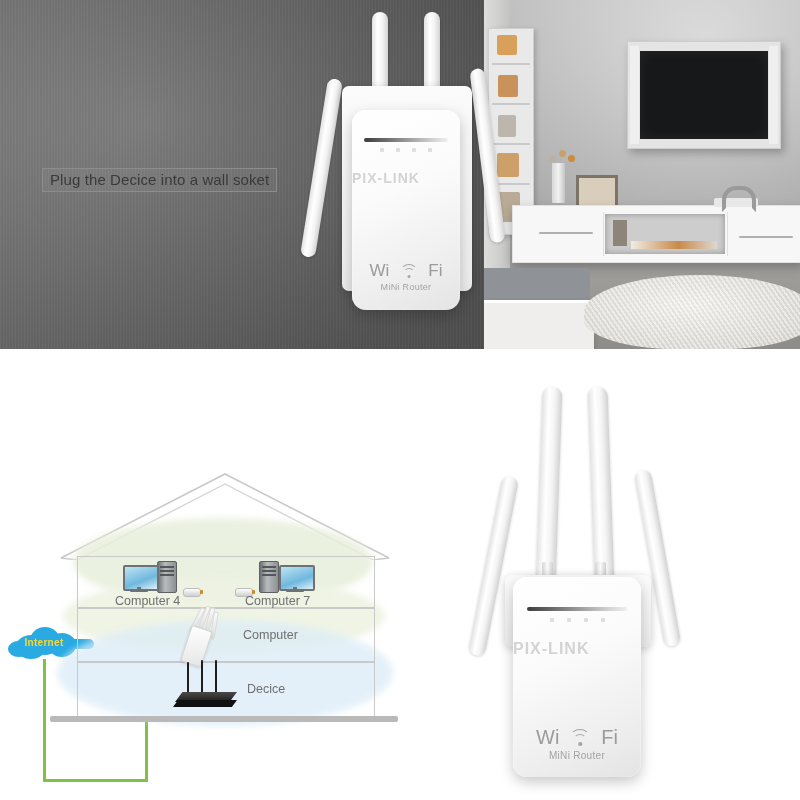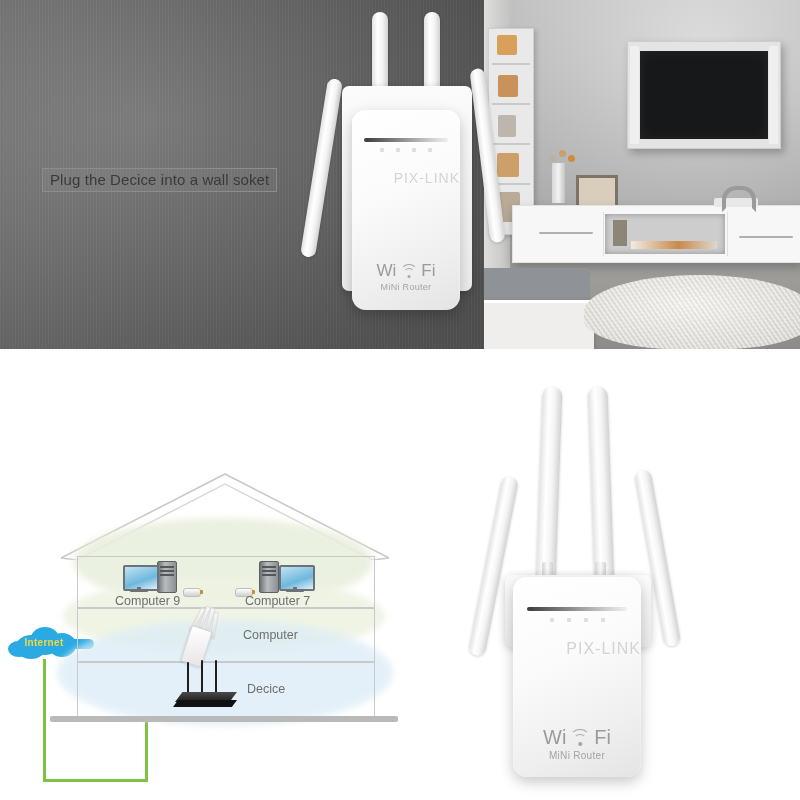--- a/index.html
+++ b/index.html
@@ -77,24 +77,24 @@
   .ant-base{position:absolute;width:11px;height:16px;background:linear-gradient(90deg,#d5d5d5,#fafafa,#cfcfcf);
     border-radius:2px;}
   .backplate{position:absolute;background:linear-gradient(180deg,#fbfbfb,#ececec);border-radius:7px;
     box-shadow:0 2px 8px rgba(0,0,0,0.20);}
   .body{position:absolute;background:linear-gradient(155deg,#ffffff 0%,#fbfbfb 40%,#efefef 75%,#e4e4e4 100%);
     border-radius:14px;box-shadow:0 5px 14px rgba(0,0,0,0.22), inset 0 1px 2px rgba(255,255,255,.9);}
   .ledslot{position:absolute;height:4px;border-radius:2px;
     background:linear-gradient(90deg,#3c3c3c,#8e8e8e 45%,#d8d8d8 85%,#efefef);}
   .leddots{position:absolute;display:flex;justify-content:space-around;}
   .leddot{width:4px;height:4px;border-radius:1px;background:#dedede;}
-  .brand{position:absolute;width:100%;text-align:right;color:#d3d3d3;font-weight:normal;letter-spacing:1px;
+  .brand{position:absolute;width:100%;text-align:left;color:#d3d3d3;font-weight:bold;letter-spacing:1px;
     text-shadow:0 1px 0 rgba(255,255,255,.8);}
   .wifi-logo{position:absolute;width:100%;text-align:center;}
-  .wifi-row{display:flex;align-items:flex-end;justify-content:center;gap:4px;color:#9b9b9b;line-height:1;}
+  .wifi-row{display:flex;align-items:flex-end;justify-content:center;gap:11px;color:#9b9b9b;line-height:1;}
   .wifi-arc{display:inline-block;position:relative;}
   .wifi-arc i{position:absolute;border:1.6px solid #a6a6a6;border-bottom-color:transparent;
     border-left-color:transparent;border-right-color:transparent;border-radius:50%;left:50%;transform:translateX(-50%);}
   .wifi-dot{position:absolute;left:50%;transform:translateX(-50%);background:#a6a6a6;border-radius:50%;}
   .minirouter{color:#a3a3a3;letter-spacing:.3px;}
 
   
   .bottom{position:absolute;left:0;top:349px;width:800px;height:451px;background:#ffffff;}
   .mode-title{position:absolute;left:58px;top:396px;font-size:24px;color:#7a7a7a;letter-spacing:.4px;}
 
@@ -281,21 +281,21 @@
             <i style="top:8px"></i>
             <i style="top:12px"></i>
         </div>
         <div class="mon" style="left:2px;top:5px;width:32px;height:22px;">
           <div class="scr"></div>
         </div>
         <div class="neck" style="left:16px;top:27px;width:4px;height:3px;"></div>
         <div class="stand" style="left:9px;top:30px;width:18px;height:2px;"></div>
       </div>
       <div class="adapter" style="left:128px;top:118px;"></div>
-      <div class="lbl" style="left:60px;top:124px;">Computer 9</div>
+      <div class="lbl" style="left:60px;top:124px;">Computer 4</div>
 
       <div class="pc" style="left:196px;top:90px;width:64px;height:32px;">
         <div class="tower" style="left:8px;top:1px;width:18px;height:30px;">
           <i style="top:4px"></i>
             <i style="top:8px"></i>
             <i style="top:12px"></i>
         </div>
         <div class="mon" style="left:28px;top:5px;width:32px;height:22px;">
           <div class="scr"></div>
         </div>

